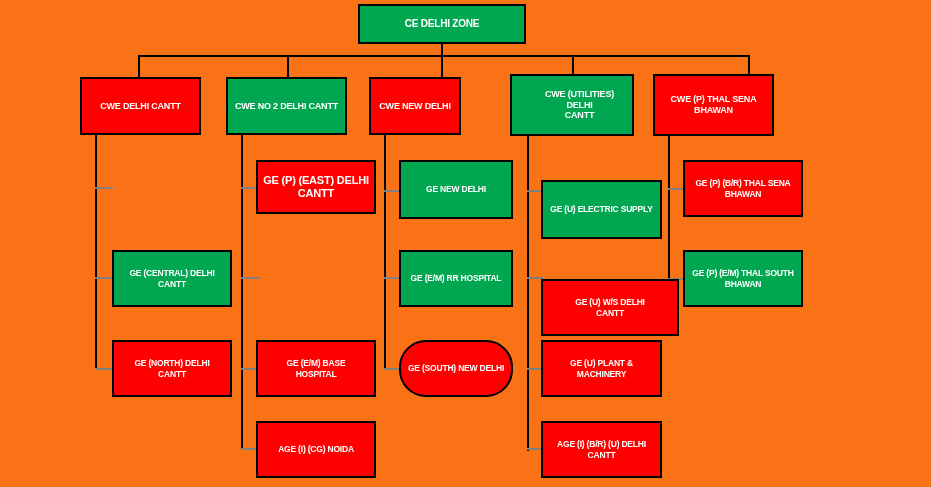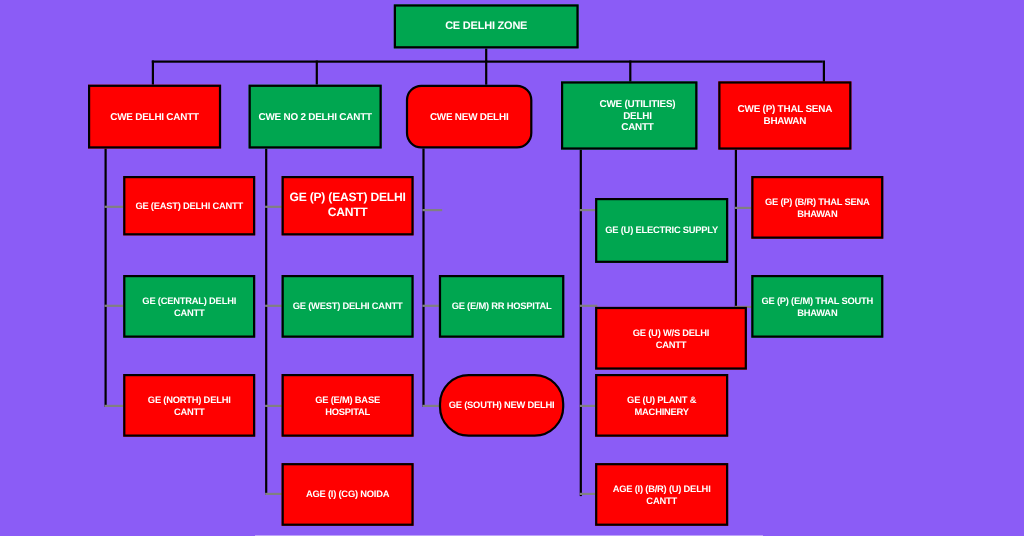--- a/index.html
+++ b/index.html
@@ -4,21 +4,21 @@
 <style>
   html, body {
     margin: 0;
     padding: 0;
     background: #ffffff;
   }
   #org-chart {
     position: relative;
     width: 931px;
     height: 487px;
-    background: #8b5cf6;
+    background: #f97316;
     font-family: "Liberation Sans", sans-serif;
     overflow: hidden;
   }
   .node {
     position: absolute;
     box-sizing: border-box;
     border: 2px solid #000000;
     display: flex;
     align-items: center;
     justify-content: center;
@@ -71,23 +71,20 @@
   <div class="conn v" style="left:441px; top:55px; height:22px;"></div>
   <div class="conn v" style="left:572px; top:55px; height:22px;"></div>
   <div class="conn v" style="left:748px; top:55px; height:22px;"></div>
 
   <div class="node red" style="left:80px; top:77px; width:121px; height:58px; font-size:9px;">
     <span class="node-label">CWE DELHI CANTT</span>
   </div>
   <div class="conn v" style="left:95px; top:135px; height:235px;"></div>
 
   <div class="conn stub" style="left:95px; top:187px; width:18px;"></div>
-  <div class="node red" style="left:112px; top:160px; width:120px; height:54px; font-size:8.5px;">
-    <span class="node-label">GE (EAST) DELHI CANTT</span>
-  </div>
 
   <div class="conn stub" style="left:95px; top:277px; width:18px;"></div>
   <div class="node green" style="left:112px; top:250px; width:120px; height:57px; font-size:8.5px;">
     <span class="node-label">GE (CENTRAL) DELHI
 CANTT</span>
   </div>
 
   <div class="conn stub" style="left:95px; top:368px; width:18px;"></div>
   <div class="node red" style="left:112px; top:340px; width:120px; height:57px; font-size:8.5px;">
     <span class="node-label">GE (NORTH) DELHI
@@ -99,41 +96,41 @@
   </div>
   <div class="conn v" style="left:241px; top:135px; height:315px;"></div>
 
   <div class="conn stub" style="left:241px; top:187px; width:18px;"></div>
   <div class="node red" style="left:256px; top:160px; width:120px; height:54px; font-size:11px;">
     <span class="node-label">GE (P) (EAST) DELHI
 CANTT</span>
   </div>
 
   <div class="conn stub" style="left:241px; top:277px; width:18px;"></div>
-  <div class="node green" style="left:256px; top:250px; width:120px; height:57px; font-size:8.5px;">
-    <span class="node-label">GE (WEST) DELHI CANTT</span>
-  </div>
 
   <div class="conn stub" style="left:241px; top:368px; width:18px;"></div>
   <div class="node red" style="left:256px; top:340px; width:120px; height:57px; font-size:8.5px;">
     <span class="node-label">GE (E/M) BASE
 HOSPITAL</span>
   </div>
 
   <div class="conn stub" style="left:241px; top:448px; width:18px;"></div>
   <div class="node red" style="left:256px; top:421px; width:120px; height:57px; font-size:8.5px;">
     <span class="node-label">AGE (I) (CG) NOIDA</span>
   </div>
 
-  <div class="node red" style="left:369px; top:77px; width:115px; height:58px; font-size:9px;border-radius:14px;">
+  <div class="node red" style="left:369px; top:77px; width:92px; height:58px; font-size:9px;">
     <span class="node-label">CWE NEW DELHI</span>
   </div>
   <div class="conn v" style="left:384px; top:135px; height:235px;"></div>
 
   <div class="conn stub" style="left:384px; top:190px; width:18px;"></div>
+  <div class="node green" style="left:399px; top:160px; width:114px; height:59px; font-size:8.5px;">
+    <span class="node-label">GE NEW DELHI</span>
+  </div>
 
   <div class="conn stub" style="left:384px; top:277px; width:18px;"></div>
   <div class="node green" style="left:399px; top:250px; width:114px; height:57px; font-size:8.5px;">
     <span class="node-label">GE (E/M) RR HOSPITAL</span>
   </div>
 
   <div class="conn stub" style="left:384px; top:368px; width:18px;"></div>
   <div class="node red" style="left:399px; top:340px; width:114px; height:57px; font-size:8.5px;border-radius:27px;">
     <span class="node-label">GE (SOUTH) NEW DELHI</span>
   </div>

